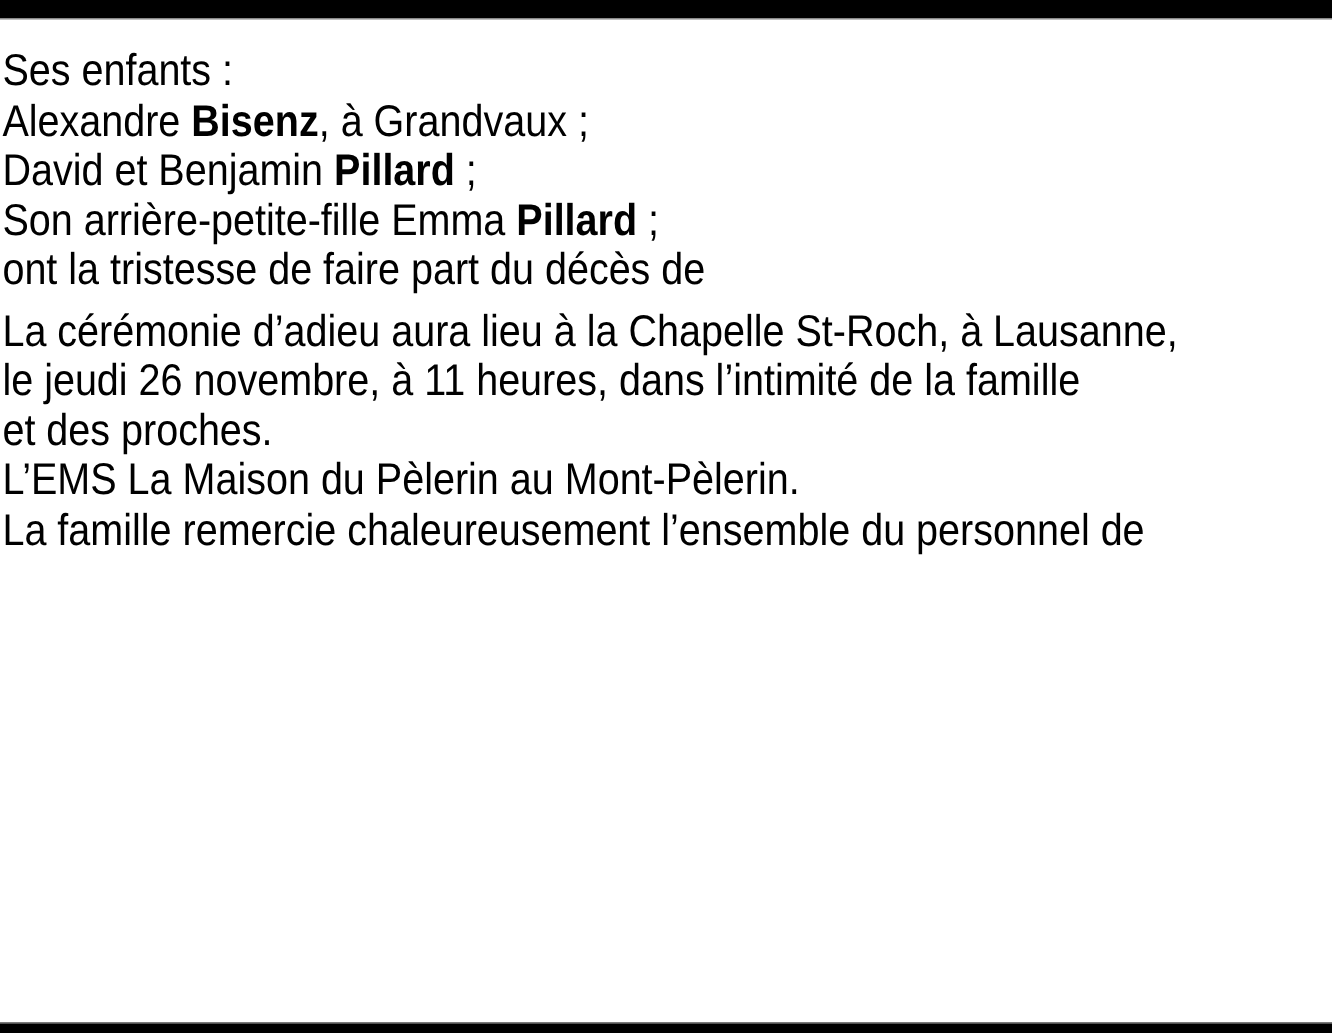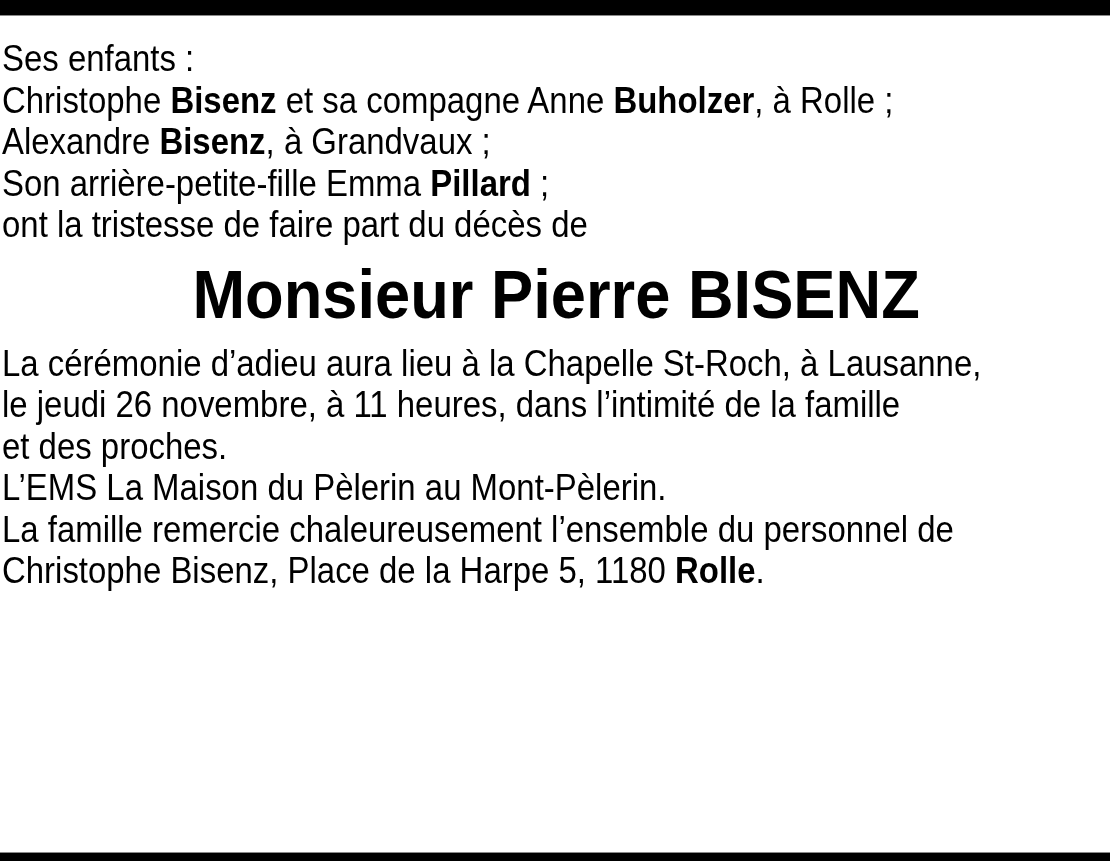--- a/index.html
+++ b/index.html
@@ -51,32 +51,30 @@
 </style>
 </head>
 <body>
 
 <div>
   <div class="bar top"></div>
 
   <div class="content">
     <div id="intro">
         <div class="line"><span class="squish"><span>Ses enfants :</span></span></div>
-        <div class="line"><span class="squish"><span>Christophe </span><b>Bisenz</b><span> et sa compagne Anne </span><b>Buholzer</b><span>, à Rolle ;</span></span></div>
         <div class="line"><span class="squish"><span>Alexandre </span><b>Bisenz</b><span>, à Grandvaux ;</span></span></div>
+        <div class="line"><span class="squish"><span>David et Benjamin </span><b>Pillard</b><span> ;</span></span></div>
         <div class="line"><span class="squish"><span>Son arrière-petite-fille Emma </span><b>Pillard</b><span> ;</span></span></div>
         <div class="line"><span class="squish"><span>ont la tristesse de faire part du décès de</span></span></div>
       </div>
 
-    <h1 class="title"><span class="squish">Monsieur Pierre BISENZ</span></h1>
 
     <div id="details" class="details">
         <div class="line"><span class="squish"><span>La cérémonie d’adieu aura lieu à la Chapelle St-Roch, à Lausanne,</span></span></div>
         <div class="line"><span class="squish"><span>le jeudi 26 novembre, à 11 heures, dans l’intimité de la famille</span></span></div>
         <div class="line"><span class="squish"><span>et des proches.</span></span></div>
         <div class="line"><span class="squish"><span>L’EMS La Maison du Pèlerin au Mont-Pèlerin.</span></span></div>
         <div class="line"><span class="squish"><span>La famille remercie chaleureusement l’ensemble du personnel de</span></span></div>
-        <div class="line"><span class="squish"><span>Christophe Bisenz, Place de la Harpe 5, 1180 </span><b>Rolle</b><span>.</span></span></div>
       </div>
   </div>
 
   <div class="bar bottom"></div>
 </div>
 
 </body></html>

